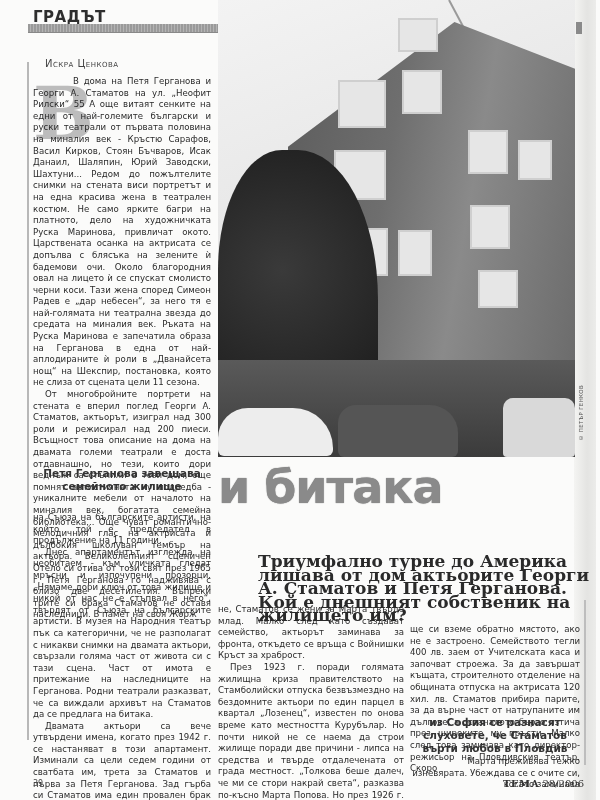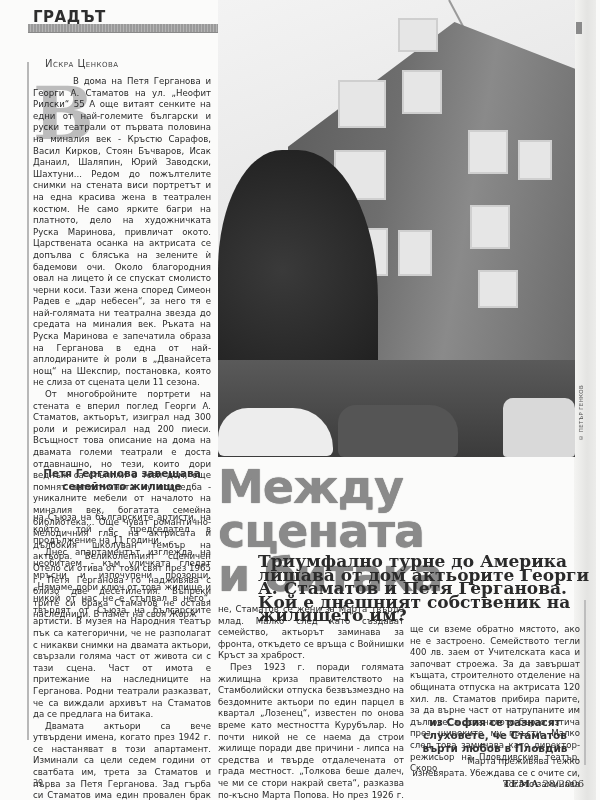--- a/index.html
+++ b/index.html
@@ -86,21 +86,20 @@
     <div class="bldg-dark"></div>
     <div class="street"></div>
     <div class="car1"></div>
     <div class="car2"></div>
     <div class="car3"></div>
   </div>
   <div class="tab-marker"></div>
   <div class="credit">© ПЕТЪР ГЕНКОВ</div>
 
   <div class="headline">
-    <div>Между сцената</div>
     <div>и битака</div>
   </div>
 
   <div class="deck">Триумфално турне до Америка лишава от дом актьорите Георги А. Стаматов и Петя Герганова. Кой е днешният собственик на жилището им?</div>
 
   <div class="col col2">
     <p class="noindent">не, Стаматов се жени за Марта твърде млад. Малко след като създават семейство, актьорът заминава за фронта, откъдето се връща с Войнишки Кръст за храброст.</p>
     <p>През 1923 г. поради голямата жилищна криза правителството на Стамболийски отпуска безвъзмездно на бездомните актьори по един парцел в квартал „Лозенец“, известен по онова време като местността Курубълар. Но почти никой не се наема да строи жилище поради две причини - липса на средства и твърде отдалечената от града местност. „Толкова беше далеч, че ми се стори накрай света“, разказва по-късно Марта Попова. Но през 1926 г. Столичната община обявява, че</p>
   </div>
 

